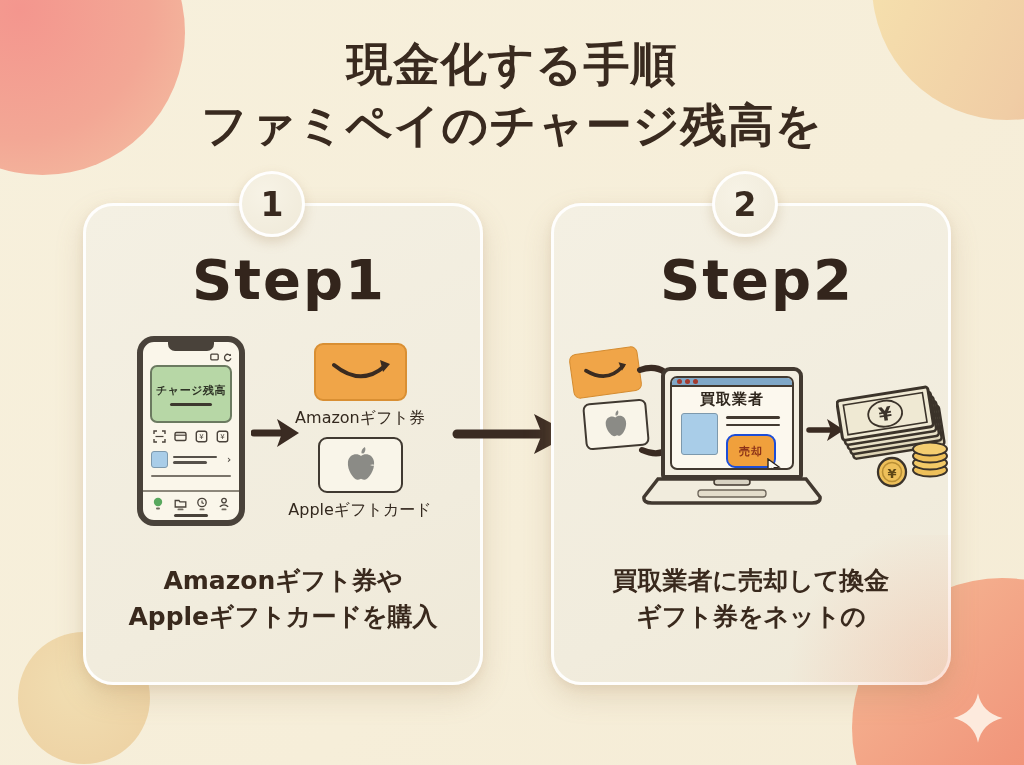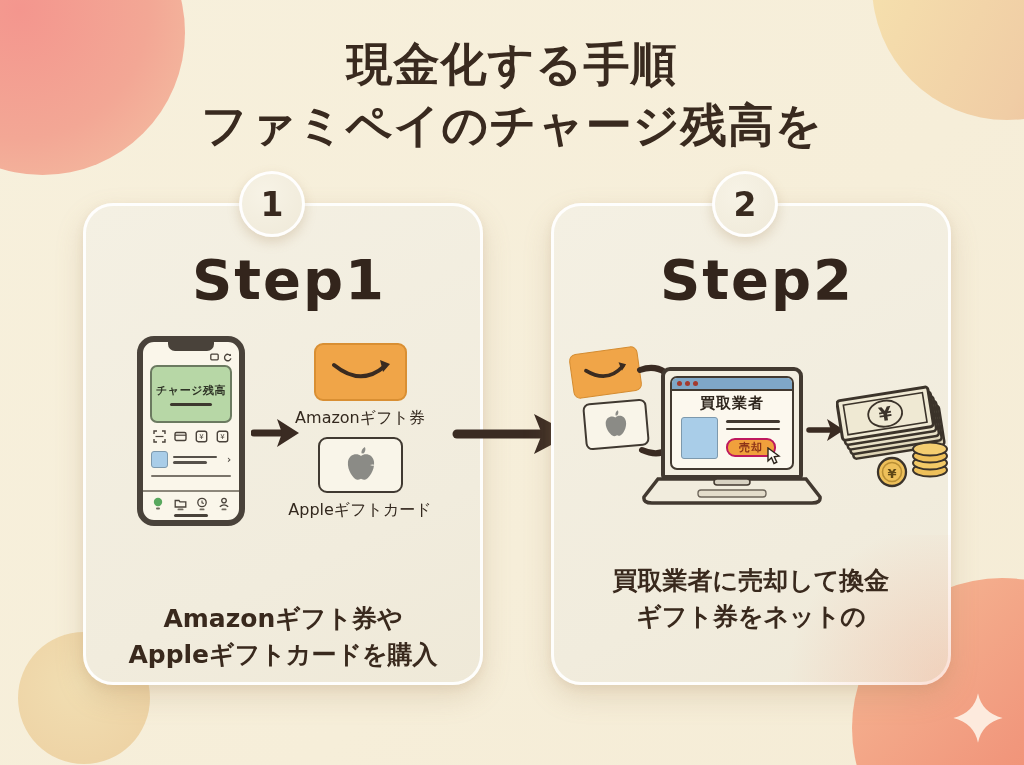--- a/index.html
+++ b/index.html
@@ -73,21 +73,21 @@
            display:flex; align-items:center; justify-content:center; }
   .apple-card { position:absolute; left:318px; top:437px; width:85px; height:56px;
            background:#f9f5e9; border:2.5px solid #403931; border-radius:9px;
            display:flex; align-items:center; justify-content:center; }
   .mini-label { position:absolute; width:160px; text-align:center; font-size:16px;
            font-weight:normal; color:#33281e; }
   .amz-lbl { left:280px; top:408px; } .apl-lbl { left:280px; top:500px; }
 
   .caption { position:absolute; width:380px; text-align:center; font-size:25px;
            font-weight:bold; color:#39291d; line-height:1.42; }
-  .cap1 { left:93px; top:563px;margin-top:38px; } .cap2 { left:561px; top:563px; }
+  .cap1 { left:93px; top:563px; } .cap2 { left:561px; top:563px; }
 
   .arrow-abs { position:absolute; }
 
   
   .amazon-mini { position:absolute; left:571px; top:350px; width:69px; height:45px;
            background:#f0a548; border:1.5px solid #d48c31; border-radius:7px;
            transform:rotate(-8deg); display:flex; align-items:center; justify-content:center; }
   .apple-mini { position:absolute; left:584px; top:401px; width:64px; height:47px;
            background:#f9f5e9; border:2px solid #403931; border-radius:7px;
            transform:rotate(-5deg); display:flex; align-items:center; justify-content:center; }
@@ -99,22 +99,22 @@
            border-radius:7px; overflow:hidden; display:flex; flex-direction:column; }
   .browser-bar { height:13px; background:#7fa7c7; border-bottom:2px solid #423930;
            display:flex; align-items:center; gap:3px; padding-left:5px; }
   .dot { width:5px; height:5px; border-radius:50%; background:#a43a2e; }
   .browser-title { text-align:center; font-size:15px; font-weight:bold; color:#2f261d;
            letter-spacing:1px; margin-top:3px; }
   .browser-body { display:flex; gap:8px; padding:4px 8px 0 9px; }
   .thumb { width:37px; height:42px; background:#a9cde8; border:1.5px solid #7d99ad; border-radius:3px; }
   .b-col { display:flex; flex-direction:column; gap:5px; padding-top:3px; }
   .b-line { width:54px; height:2.5px; background:#423930; border-radius:2px; }
-  .sell-btn { position:relative; margin-top:3px; width:50px; height:19px; background:#f0a03c;
-           border:2px solid #be185d; border-radius:9px; font-size:11px; font-weight:bold;
+  .sell-btn { position:relative; margin-top:3px; width:50px; height:34px; background:#f0a03c;
+           border:2px solid #1d4ed8; border-radius:9px; font-size:11px; font-weight:bold;
            color:#8c3318; display:flex; align-items:center; justify-content:center; letter-spacing:1px; }
   .cursor { position:absolute; right:-8px; bottom:-10px; }
 
   
   .money { position:absolute; left:836px; top:378px; }
 </style>
 </head>
 <body>
 
 <div class="canvas">

